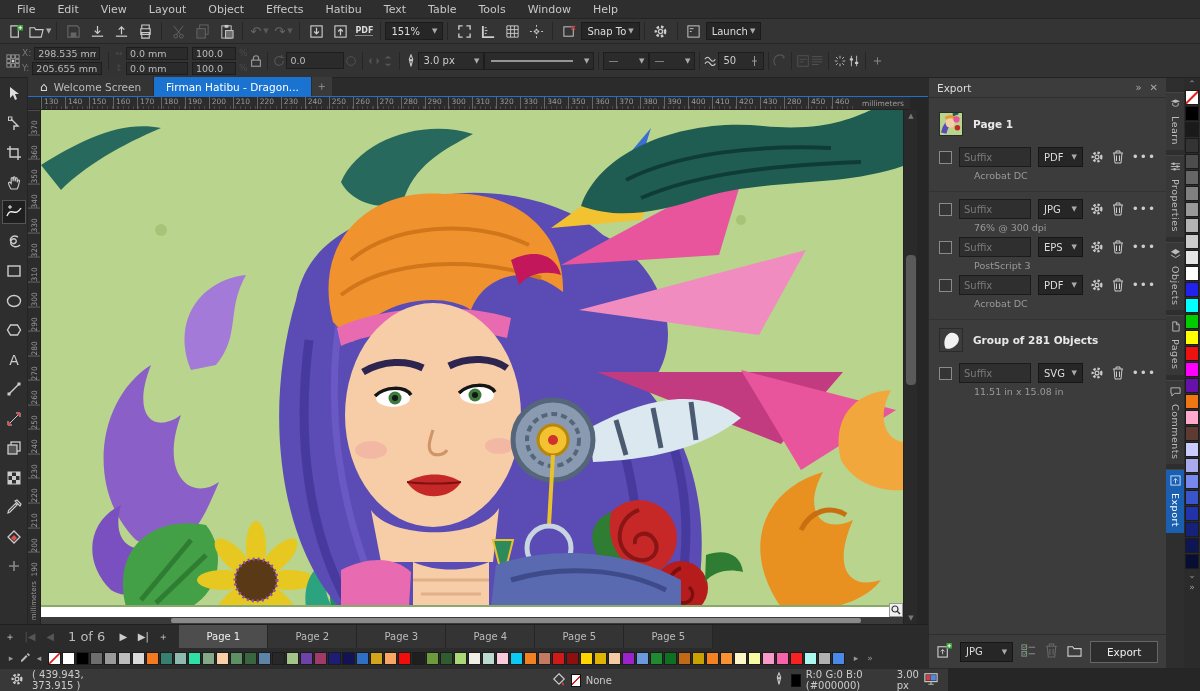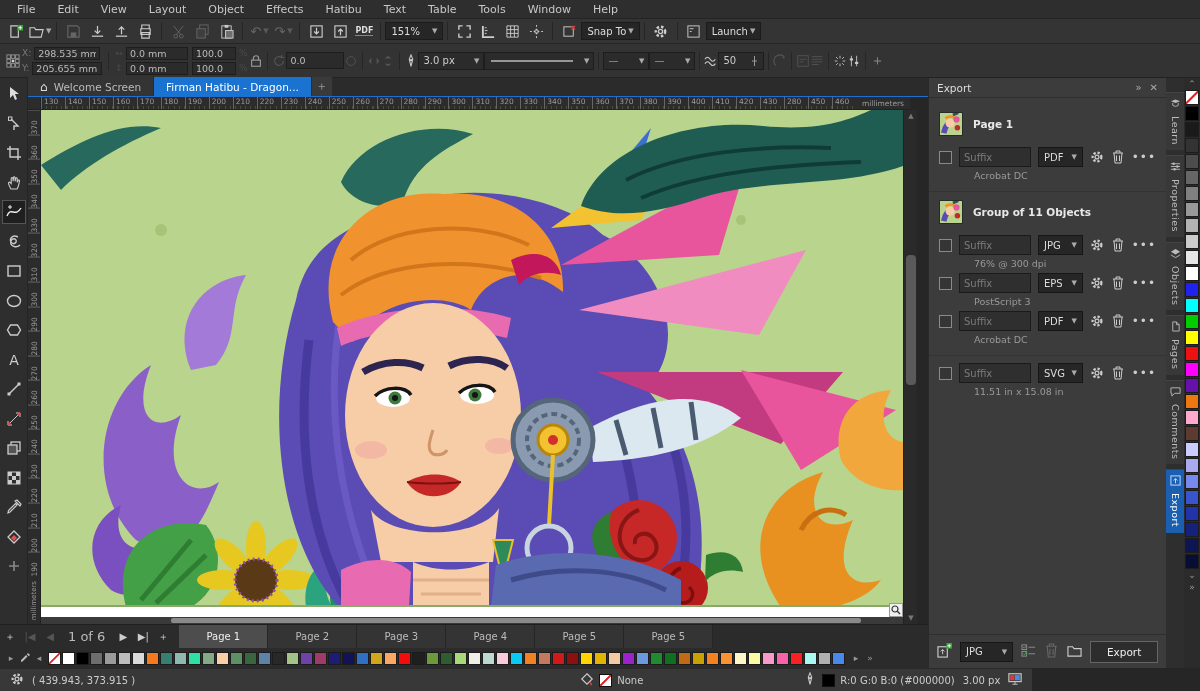--- a/index.html
+++ b/index.html
@@ -78,21 +78,21 @@
   .page-tab { width:89px; height:24px; display:flex; align-items:center; justify-content:center; font-size:10px; color:#bbb; background:#343434; border-right:1px solid #252525; }
   .page-tab.active { background:#4d4d4d; color:#eee; }
 
   
   #palette-row { left:0; top:648px; width:928px; height:20px; background:#2b2b2b; display:flex; align-items:center; padding-left:4px; }
   .pal-ctl { color:#999; font-size:9px; width:14px; text-align:center; }
   #palette-swatches { display:flex; gap:1px; margin-left:2px; }
   .swatch { width:13px; height:13px; border:1px solid #1c1c1c; }
   .swatch.none { background:linear-gradient(135deg,#fff 44%,#d22 46%,#d22 54%,#fff 56%); }
   
-  #status-bar { left:0; top:668px; width:1032px; height:23px; background:#383838; border-top:1px solid #2a2a2a; display:flex; align-items:center; font-size:10px; color:#ccc; }
+  #status-bar { left:0; top:668px; width:948px; height:23px; background:#383838; border-top:1px solid #2a2a2a; display:flex; align-items:center; font-size:10px; color:#ccc; }
   #status-gear { margin:0 8px 0 10px; }
   .sb-swatch { width:13px; height:13px; border:1px solid #111; margin:0 5px; }
   .sb-swatch.none { background:linear-gradient(135deg,#fff 42%,#d22 46%,#d22 54%,#fff 58%); }
   .sb-ic svg { width:14px; height:14px; }
 
   
   #docker { left:928px; top:78px; width:238px; height:590px; background:#3c3c3c; border-left:1px solid #2a2a2a; display:flex; flex-direction:column; }
   #docker-header { height:20px; display:flex; align-items:center; padding:0 8px; border-bottom:1px solid #2e2e2e; }
   #docker-title { font-size:10.5px; color:#ddd; flex:1; }
   .dk-hbtn { color:#aaa; font-size:10px; margin-left:8px; }
@@ -909,34 +909,20 @@
           <span class="exp-ic">
             <svg viewBox="0 0 12 14">
               <path d="M1 3h10M4 3V1h4v2M2 3l1 10h6l1-10M4.5 5.5v5.5M7.5 5.5v5.5" stroke="#ccc" fill="none"></path>
             </svg>
           </span>
           <span class="exp-dots">•••</span>
         </div>
         <div class="exp-detail">Acrobat DC</div>
       </div>
       <div class="exp-item">
-        <div class="exp-head">
-          <span class="exp-thumb">
-            <svg viewBox="0 0 24 24">
-              <rect width="24" height="24" fill="#b9d48c"></rect>
-              <path d="M4 22c2-9 6-12 8-12" stroke="#5b4bb4" stroke-width="6" fill="none"></path>
-              <circle cx="11" cy="11" r="5" fill="#f6cda6"></circle>
-              <path d="M6 6c3-3 9-3 11 1" stroke="#f0922e" stroke-width="3" fill="none"></path>
-              <circle cx="18" cy="7" r="3.4" fill="#e8559c"></circle>
-              <circle cx="19" cy="16" r="3" fill="#c62828"></circle>
-              <path d="M14 2l6-2" stroke="#1f5d52" stroke-width="3"></path>
-            </svg>
-          </span>
-          <span class="exp-name">Group of 11 Objects</span>
-        </div>
         <div class="exp-row">
           <span class="exp-cbx"></span>
           <input class="exp-suffix" placeholder="Suffix" style="">
           <div class="exp-fmt">
             <span>JPG</span>
             <span class="caret">▼</span>
           </div>
           <span class="exp-ic">
             <svg viewBox="0 0 16 16">
               <circle cx="8" cy="8" r="2.2" fill="none" stroke="#ccc" stroke-width="1.4"></circle>
@@ -988,20 +974,29 @@
           <span class="exp-ic">
             <svg viewBox="0 0 12 14">
               <path d="M1 3h10M4 3V1h4v2M2 3l1 10h6l1-10M4.5 5.5v5.5M7.5 5.5v5.5" stroke="#ccc" fill="none"></path>
             </svg>
           </span>
           <span class="exp-dots">•••</span>
         </div>
         <div class="exp-detail">Acrobat DC</div>
       </div>
       <div class="exp-item">
+        <div class="exp-head">
+          <span class="exp-thumb">
+            <svg viewBox="0 0 24 24">
+              <rect width="24" height="24" fill="#3c3c3c"></rect>
+              <path d="M6 21C2.5 13 7 4 13 4c6 0 9.5 6 6.5 11C17 19.5 11 23 6 21z" fill="#f2f2f2"></path>
+            </svg>
+          </span>
+          <span class="exp-name">Group of 281 Objects</span>
+        </div>
         <div class="exp-row">
           <span class="exp-cbx"></span>
           <input class="exp-suffix" placeholder="Suffix" style="">
           <div class="exp-fmt">
             <span>SVG</span>
             <span class="caret">▼</span>
           </div>
           <span class="exp-ic">
             <svg viewBox="0 0 16 16">
               <circle cx="8" cy="8" r="2.2" fill="none" stroke="#ccc" stroke-width="1.4"></circle>

